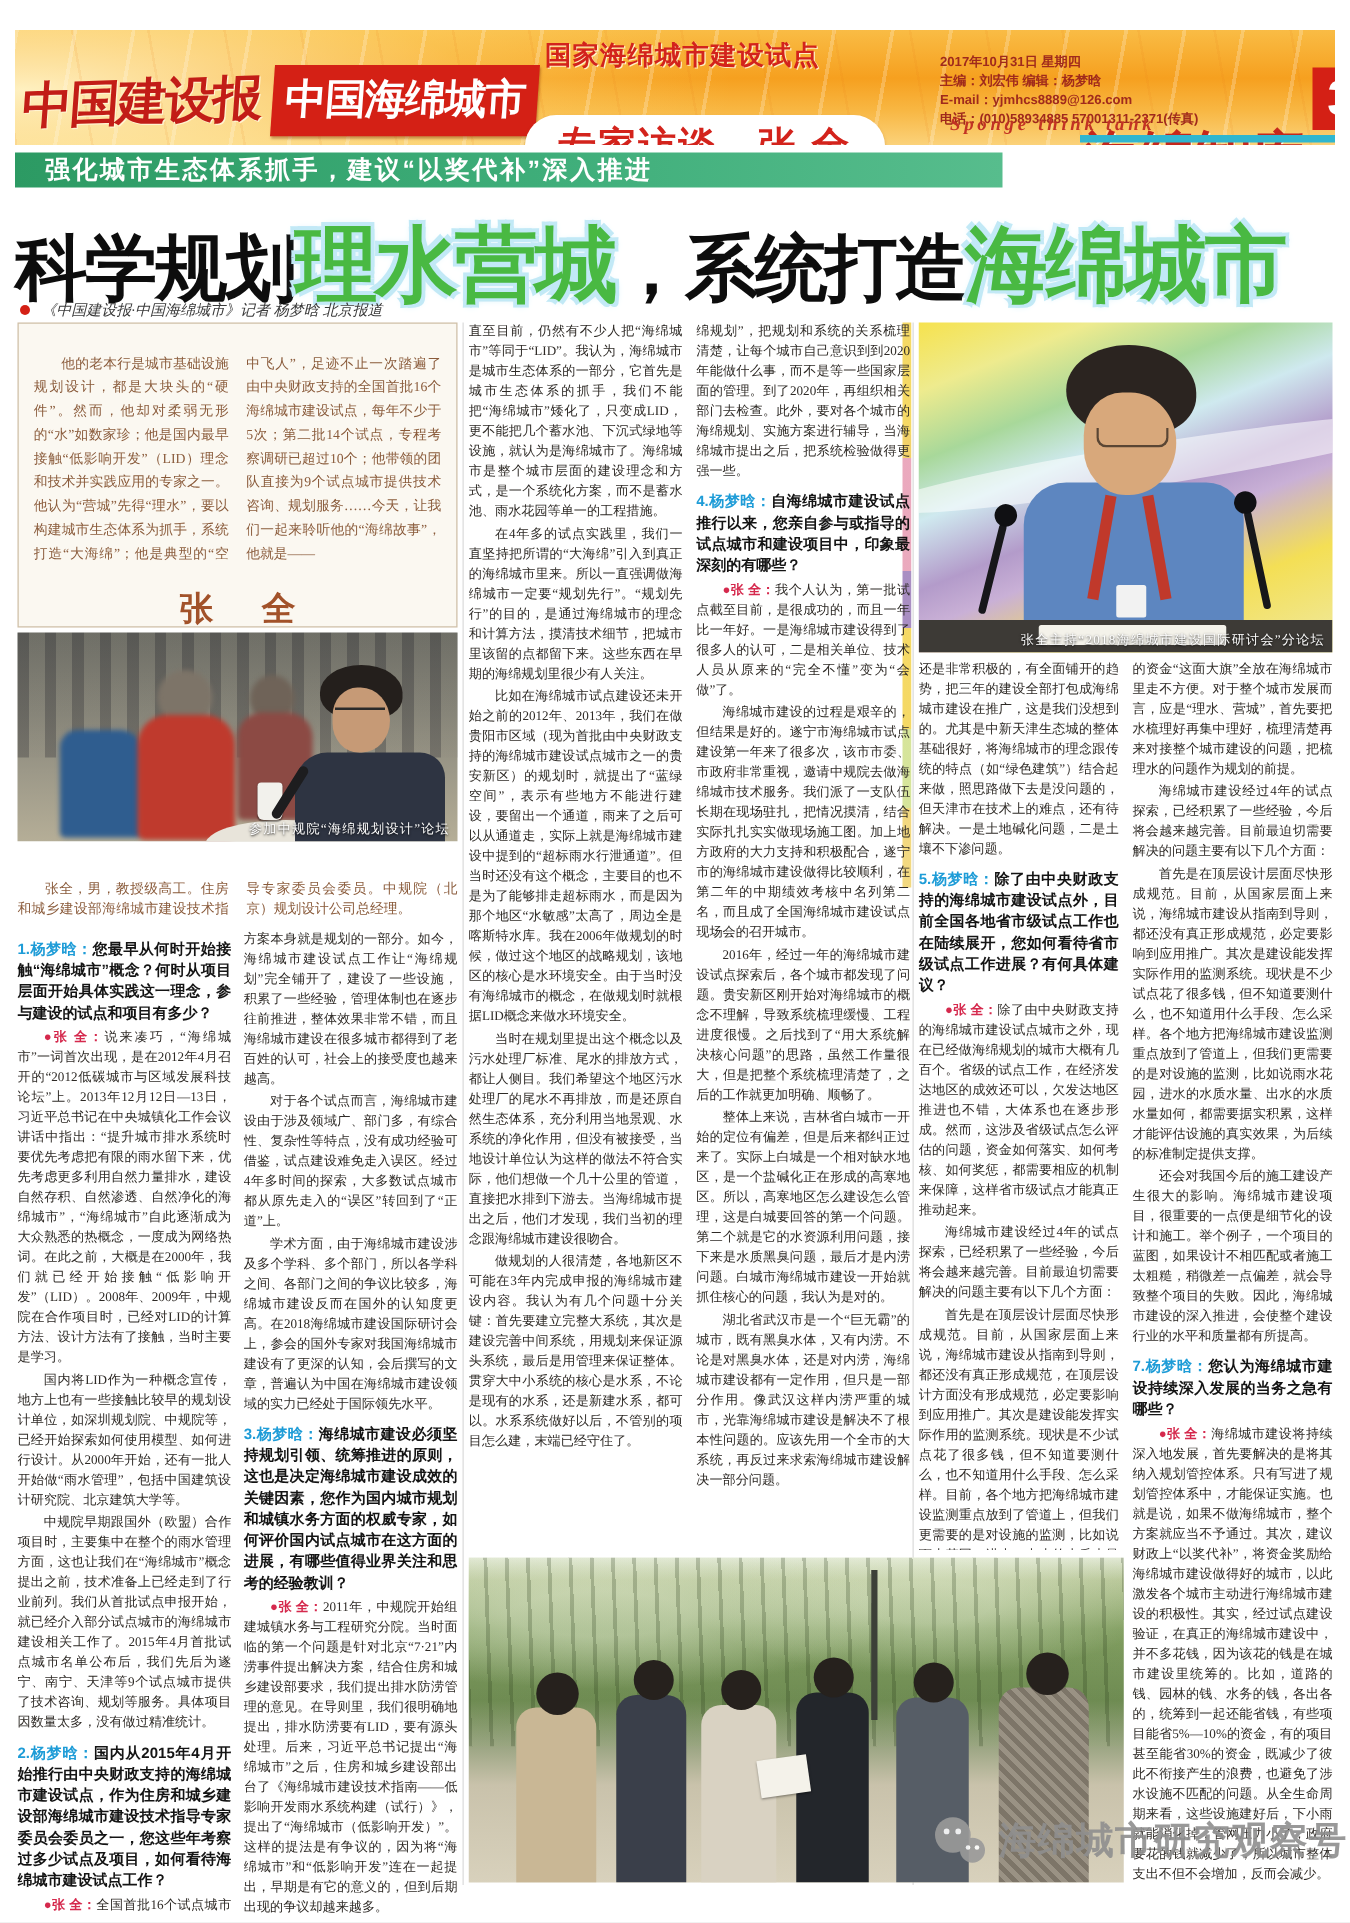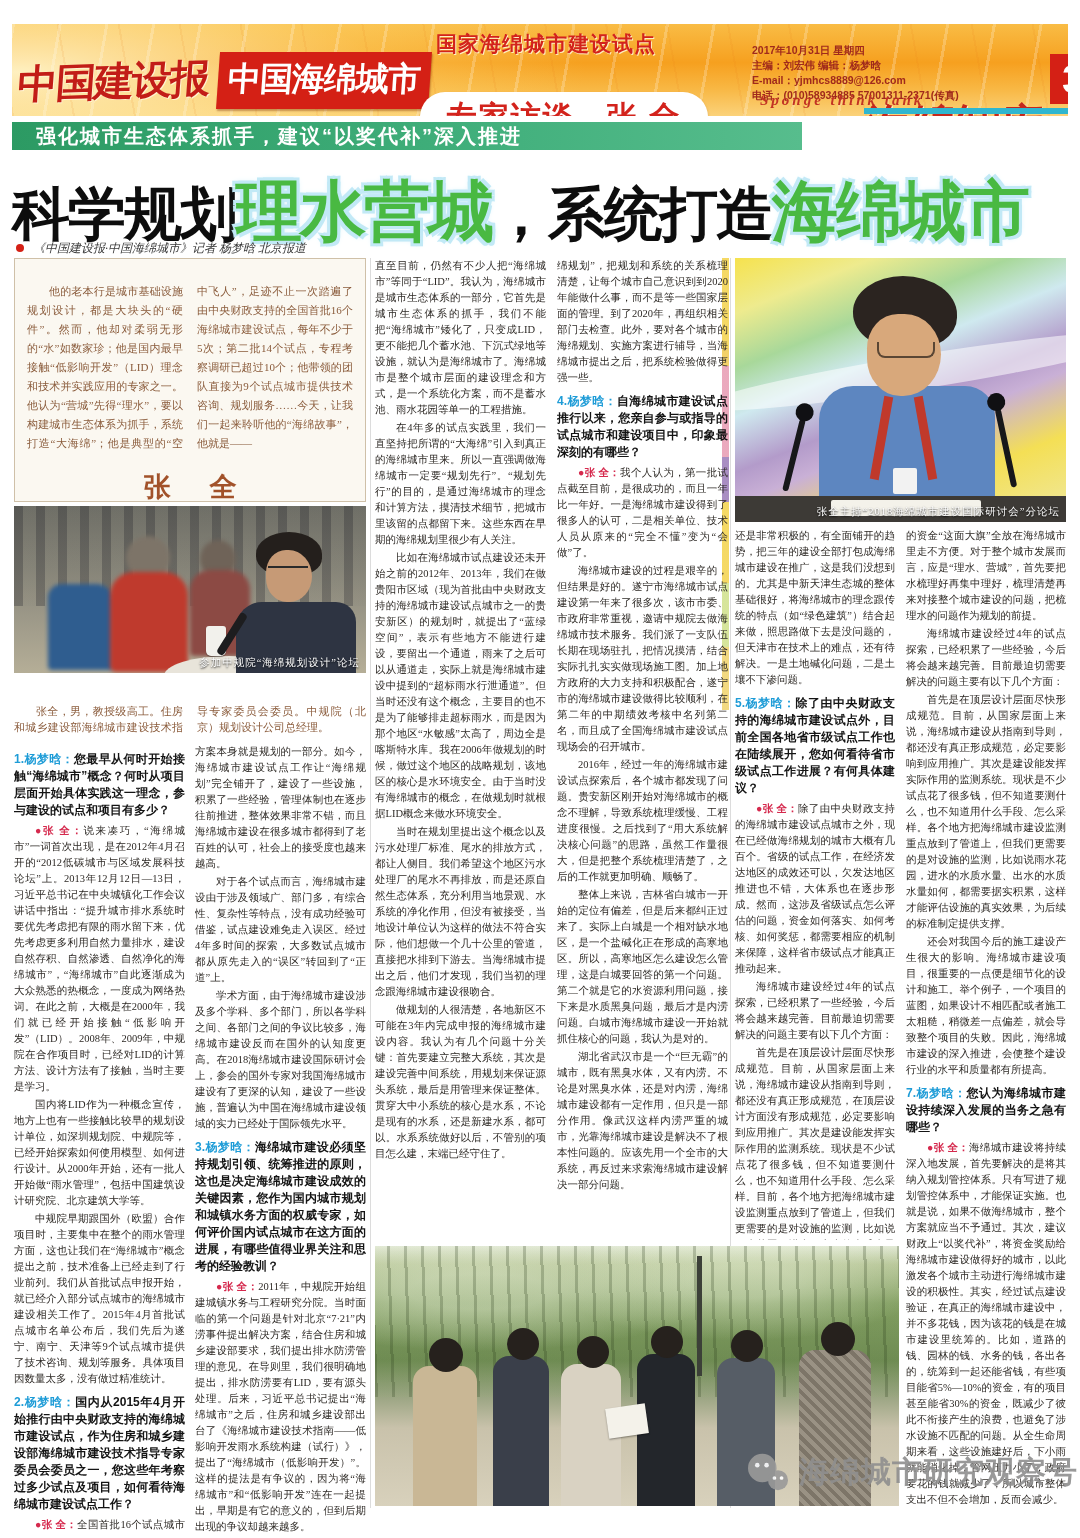--- a/index.html
+++ b/index.html
@@ -198,21 +198,21 @@
       <p class="para"><span class="amark">●张 全：</span><span>说来凑巧，“海绵城市”一词首次出现，是在2012年4月召开的“2012低碳城市与区域发展科技论坛”上。2013年12月12日—13日，习近平总书记在中央城镇化工作会议讲话中指出：“提升城市排水系统时要优先考虑把有限的雨水留下来，优先考虑更多利用自然力量排水，建设自然存积、自然渗透、自然净化的海绵城市”，“海绵城市”自此逐渐成为大众熟悉的热概念，一度成为网络热词。在此之前，大概是在2000年，我们就已经开始接触“低影响开发”（LID）。2008年、2009年，中规院在合作项目时，已经对LID的计算方法、设计方法有了接触，当时主要是学习。</span></p>
       <p class="para">国内将LID作为一种概念宣传，地方上也有一些接触比较早的规划设计单位，如深圳规划院、中规院等，已经开始探索如何使用模型、如何进行设计。从2000年开始，还有一批人开始做“雨水管理”，包括中国建筑设计研究院、北京建筑大学等。</p>
       <p class="para">中规院早期跟国外（欧盟）合作项目时，主要集中在整个的雨水管理方面，这也让我们在“海绵城市”概念提出之前，技术准备上已经走到了行业前列。我们从首批试点申报开始，就已经介入部分试点城市的海绵城市建设相关工作了。2015年4月首批试点城市名单公布后，我们先后为遂宁、南宁、天津等9个试点城市提供了技术咨询、规划等服务。具体项目因数量太多，没有做过精准统计。</p>
       <p class="qh"><span class="qnum">2.杨梦晗：</span><span>国内从2015年4月开始推行由中央财政支持的海绵城市建设试点，作为住房和城乡建设部海绵城市建设技术指导专家委员会委员之一，您这些年考察过多少试点及项目，如何看待海绵城市建设试点工作？</span></p>
       <p class="para"><span class="amark">●张 全：</span><span>全国首批16个试点城市中，专门为海绵城市建设而去的都不止一次，去得最多的是遂宁和贵安新区两个试点，每年不少于5次。第二批14个试点城市中，专门为海绵城市建设去考察服务过的有10个。</span></p>
 
     </div>
     <div class="textcol">
       <p class="para" style="text-indent:0">方案本身就是规划的一部分。如今，海绵城市建设试点工作让“海绵规划”完全铺开了，建设了一些设施，积累了一些经验，管理体制也在逐步往前推进，整体效果非常不错，而且海绵城市建设在很多城市都得到了老百姓的认可，社会上的接受度也越来越高。</p>
       <p class="para">对于各个试点而言，海绵城市建设由于涉及领域广、部门多，有综合性、复杂性等特点，没有成功经验可借鉴，试点建设难免走入误区。经过4年多时间的探索，大多数试点城市都从原先走入的“误区”转回到了“正道”上。</p>
-      <p class="para">学术方面，由于海绵城市建设涉及多个学科、多个部门，所以各学科之间、各部门之间的争议比较多，海绵城市建设反而在国外的认知度更高。在2018海绵城市建设国际研讨会上，参会的国外专家对我国海绵城市建设有了更深的认知，建设了一些设施，普遍认为中国在海绵城市建设领域的实力已经处于国际领先水平。</p>
+      <p class="para">学术方面，由于海绵城市建设涉及多个学科、多个部门，所以各学科之间、各部门之间的争议比较多，海绵城市建设反而在国外的认知度更高。在2018海绵城市建设国际研讨会上，参会的国外专家对我国海绵城市建设有了更深的认知，会后撰写的文章，普遍认为中国在海绵城市建设领域的实力已经处于国际领先水平。</p>
       <p class="qh"><span class="qnum">3.杨梦晗：</span><span>海绵城市建设必须坚持规划引领、统筹推进的原则，这也是决定海绵城市建设成效的关键因素，您作为国内城市规划和城镇水务方面的权威专家，如何评价国内试点城市在这方面的进展，有哪些值得业界关注和思考的经验教训？</span></p>
       <p class="para"><span class="amark">●张 全：</span><span>2011年，中规院开始组建城镇水务与工程研究分院。当时面临的第一个问题是针对北京“7·21”内涝事件提出解决方案，结合住房和城乡建设部要求，我们提出排水防涝管理的意见。在导则里，我们很明确地提出，排水防涝要有LID，要有源头处理。后来，习近平总书记提出“海绵城市”之后，住房和城乡建设部出台了《海绵城市建设技术指南——低影响开发雨水系统构建（试行）》，提出了“海绵城市（低影响开发）”。这样的提法是有争议的，因为将“海绵城市”和“低影响开发”连在一起提出，早期是有它的意义的，但到后期出现的争议却越来越多。</span></p>
     </div>
   </div>
 
   <div class="qa-mid">
     <div class="textcol">
       <p class="para" style="text-indent:0">直至目前，仍然有不少人把“海绵城市”等同于“LID”。我认为，海绵城市是城市生态体系的一部分，它首先是城市生态体系的抓手，我们不能把“海绵城市”矮化了，只变成LID，更不能把几个蓄水池、下沉式绿地等设施，就认为是海绵城市了。海绵城市是整个城市层面的建设理念和方式，是一个系统化方案，而不是蓄水池、雨水花园等单一的工程措施。</p>
       <p class="para">在4年多的试点实践里，我们一直坚持把所谓的“大海绵”引入到真正的海绵城市里来。所以一直强调做海绵城市一定要“规划先行”。“规划先行”的目的，是通过海绵城市的理念和计算方法，摸清技术细节，把城市里该留的点都留下来。这些东西在早期的海绵规划里很少有人关注。</p>
       <p class="para">比如在海绵城市试点建设还未开始之前的2012年、2013年，我们在做贵阳市区域（现为首批由中央财政支持的海绵城市建设试点城市之一的贵安新区）的规划时，就提出了“蓝绿空间”，表示有些地方不能进行建设，要留出一个通道，雨来了之后可以从通道走，实际上就是海绵城市建设中提到的“超标雨水行泄通道”。但当时还没有这个概念，主要目的也不是为了能够排走超标雨水，而是因为那个地区“水敏感”太高了，周边全是喀斯特水库。我在2006年做规划的时候，做过这个地区的战略规划，该地区的核心是水环境安全。由于当时没有海绵城市的概念，在做规划时就根据LID概念来做水环境安全。</p>

